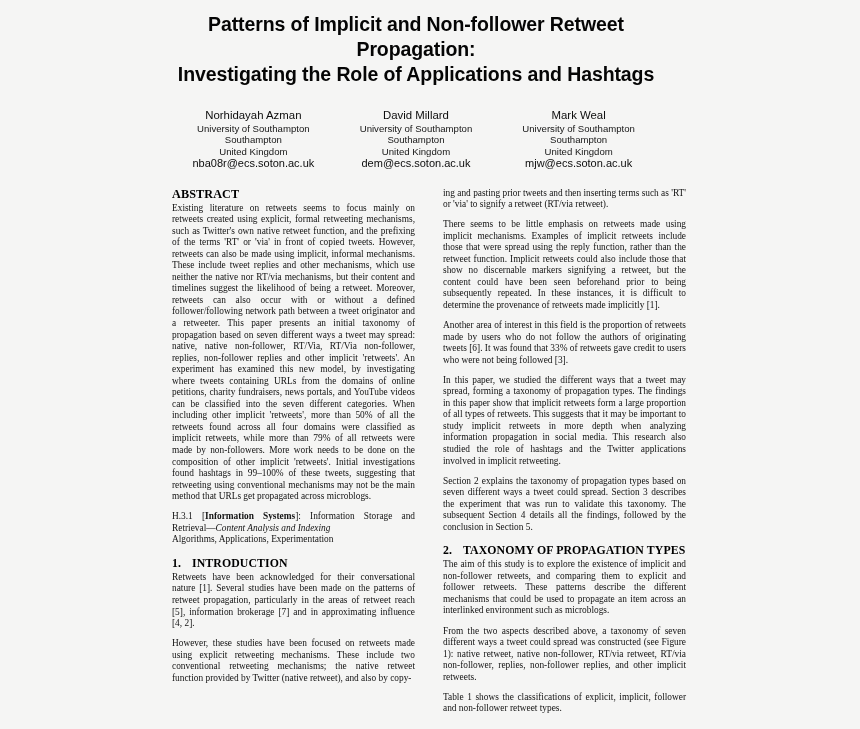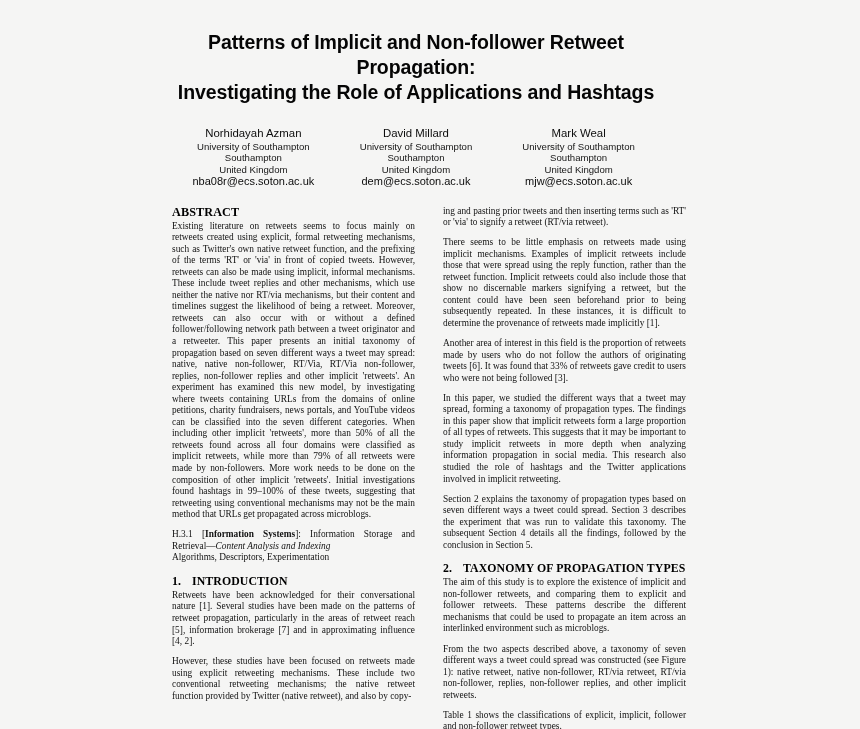--- a/index.html
+++ b/index.html
@@ -14,21 +14,21 @@
     font-family: "Liberation Serif", "DejaVu Serif", serif;
     color: #111111;
     overflow: hidden;
   }
   .page {
     position: relative;
     width: 832px;
     height: 729px;
     background: #f5f5f4;
     box-sizing: border-box;
-    padding: 30px 172px 0 172px;
+    padding: 12px 172px 0 172px;
   }
   
   .title-block {
     text-align: center;
     margin: 0 auto;
     width: 100%;
   }
   .paper-title {
     font-family: "Liberation Sans", "DejaVu Sans", sans-serif;
     font-weight: bold;
@@ -169,21 +169,21 @@
 
   <div class="columns">
 
     <div class="col">
 
       <h2 class="section-head abstract-head">ABSTRACT</h2>
       <p class="body">Existing literature on retweets seems to focus mainly on retweets created using explicit, formal retweeting mechanisms, such as Twitter's own native retweet function, and the prefixing of the terms 'RT' or 'via' in front of copied tweets. However, retweets can also be made using implicit, informal mechanisms. These include tweet replies and other mechanisms, which use neither the native nor RT/via mechanisms, but their content and timelines suggest the likelihood of being a retweet. Moreover, retweets can also occur with or without a defined follower/following network path between a tweet originator and a retweeter. This paper presents an initial taxonomy of propagation based on seven different ways a tweet may spread: native, native non-follower, RT/Via, RT/Via non-follower, replies, non-follower replies and other implicit 'retweets'. An experiment has examined this new model, by investigating where tweets containing URLs from the domains of online petitions, charity fundraisers, news portals, and YouTube videos can be classified into the seven different categories. When including other implicit 'retweets', more than 50% of all the retweets found across all four domains were classified as implicit retweets, while more than 79% of all retweets were made by non-followers. More work needs to be done on the composition of other implicit 'retweets'. Initial investigations found hashtags in 99–100% of these tweets, suggesting that retweeting using conventional mechanisms may not be the main method that URLs get propagated across microblogs.</p>
 
       <p class="body cat"><span>H.3.1</span> <span>[</span><span class="bold">Information Systems</span><span>]:</span> <span>Information Storage and Retrieval—</span><span class="ital">Content Analysis and Indexing</span></p>
 
-      <p class="body">Algorithms, Descriptors, Experimentation</p>
+      <p class="body">Algorithms, Applications, Experimentation</p>
 
       <h2 class="section-head numbered"><span class="num">1.</span><span>INTRODUCTION</span></h2>
       <p class="body">Retweets have been acknowledged for their conversational nature [1]. Several studies have been made on the patterns of retweet propagation, particularly in the areas of retweet reach [5], information brokerage [7] and in approximating influence [4, 2].</p>
       <p class="body">However, these studies have been focused on retweets made using explicit retweeting mechanisms. These include two conventional retweeting mechanisms; the native retweet function provided by Twitter (native retweet), and also by copy-</p>
 
     </div>
 
     <div class="col">
 
       <p class="body">ing and pasting prior tweets and then inserting terms such as 'RT' or 'via' to signify a retweet (RT/via retweet).</p>

